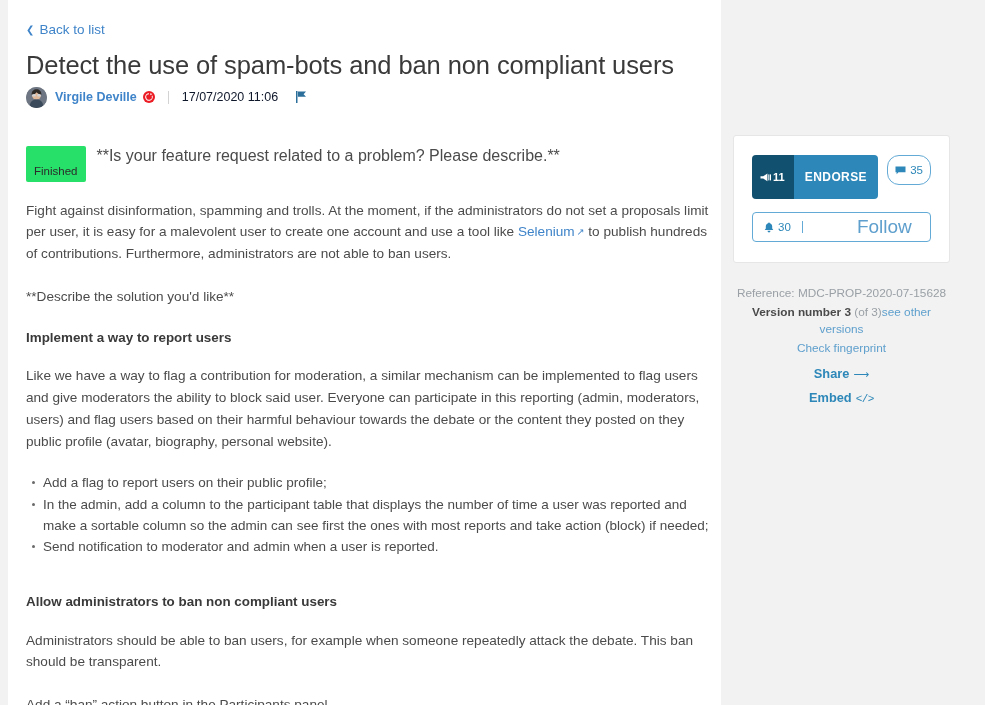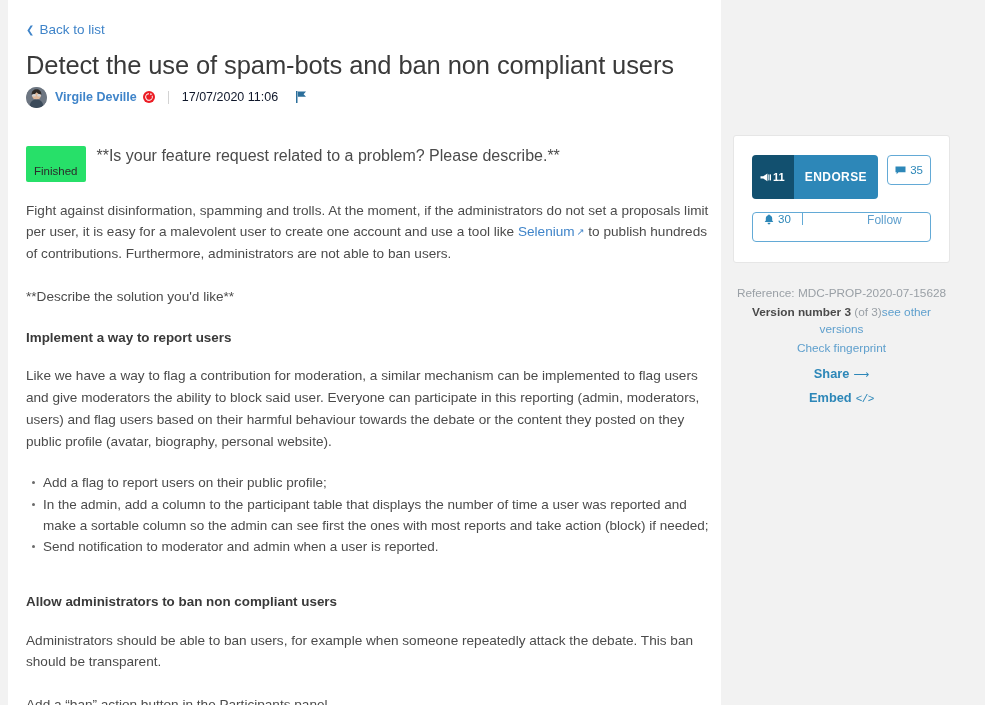--- a/index.html
+++ b/index.html
@@ -229,35 +229,35 @@
     flex: 1;
     display: flex; align-items: center; justify-content: center;
     font-size: 12px;
     font-weight: bold;
     letter-spacing: 0.4px;
   }
   .comment-btn {
     height: 30px;
     min-width: 43px;
     border: 1px solid #63aad6;
-    border-radius: 4px;
+    border-radius: 12px;
     background: #ffffff;
     color: #2d87b8;
     display: flex; align-items: center; justify-content: center;
     gap: 4px;
     font-size: 11.5px;
     cursor: pointer;
     padding: 0 7px;
     flex: none;
     font-family: inherit;
   }
   .comment-btn svg { display: block; }
   .follow-btn {
     display: flex;
-    align-items: flex-start;
+    align-items: center;
     height: 30px;
     width: 100%;
     border: 1px solid #63aad6;
     border-radius: 4px;
     overflow: hidden;
     background: #ffffff;
     cursor: pointer;
     padding: 0;
     font-family: inherit;
     gap: 36px;
@@ -269,21 +269,21 @@
     gap: 4px;
     padding: 0 11px;
     font-size: 11.5px;
     flex: none;
   }
   .follow-count svg { display: block; }
   .follow-label {
     flex: 1;
     display: flex; align-items: center; justify-content: center;
     color: #5e9fcd;
-    font-size: 12px;
+    font-size: 19px;
   }
 
   
   .side-meta {
     margin-top: 22px;
     text-align: center;
     line-height: 1.45;
   }
   .ref-line {
     font-size: 11.8px;

